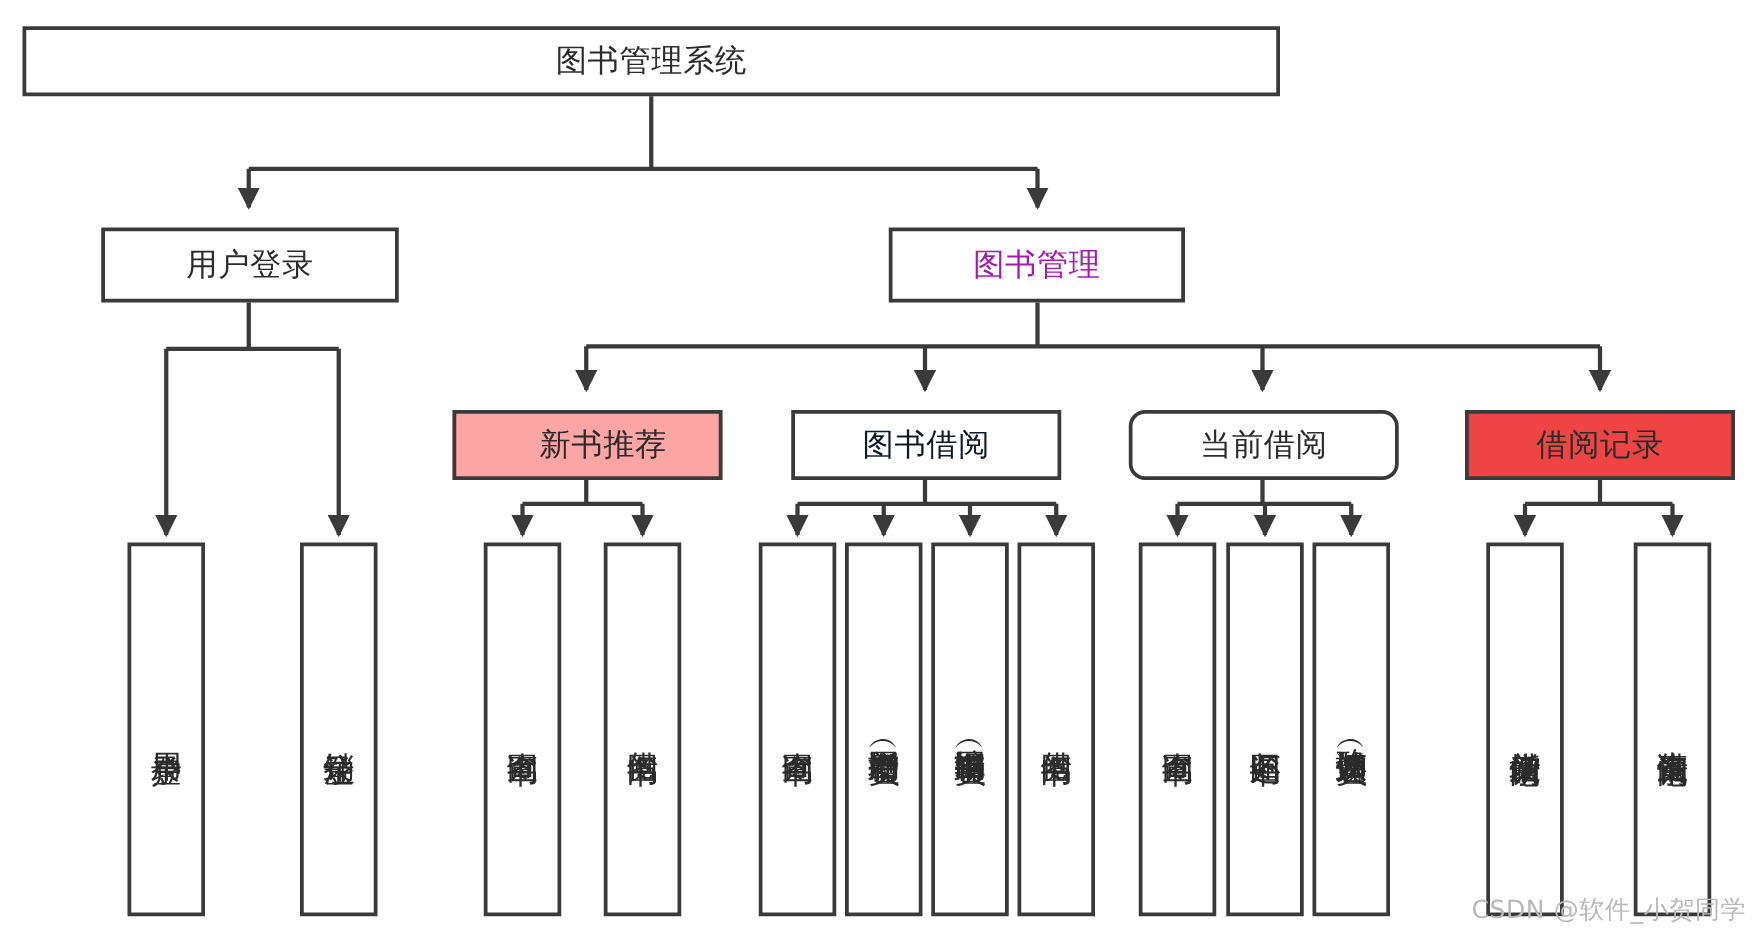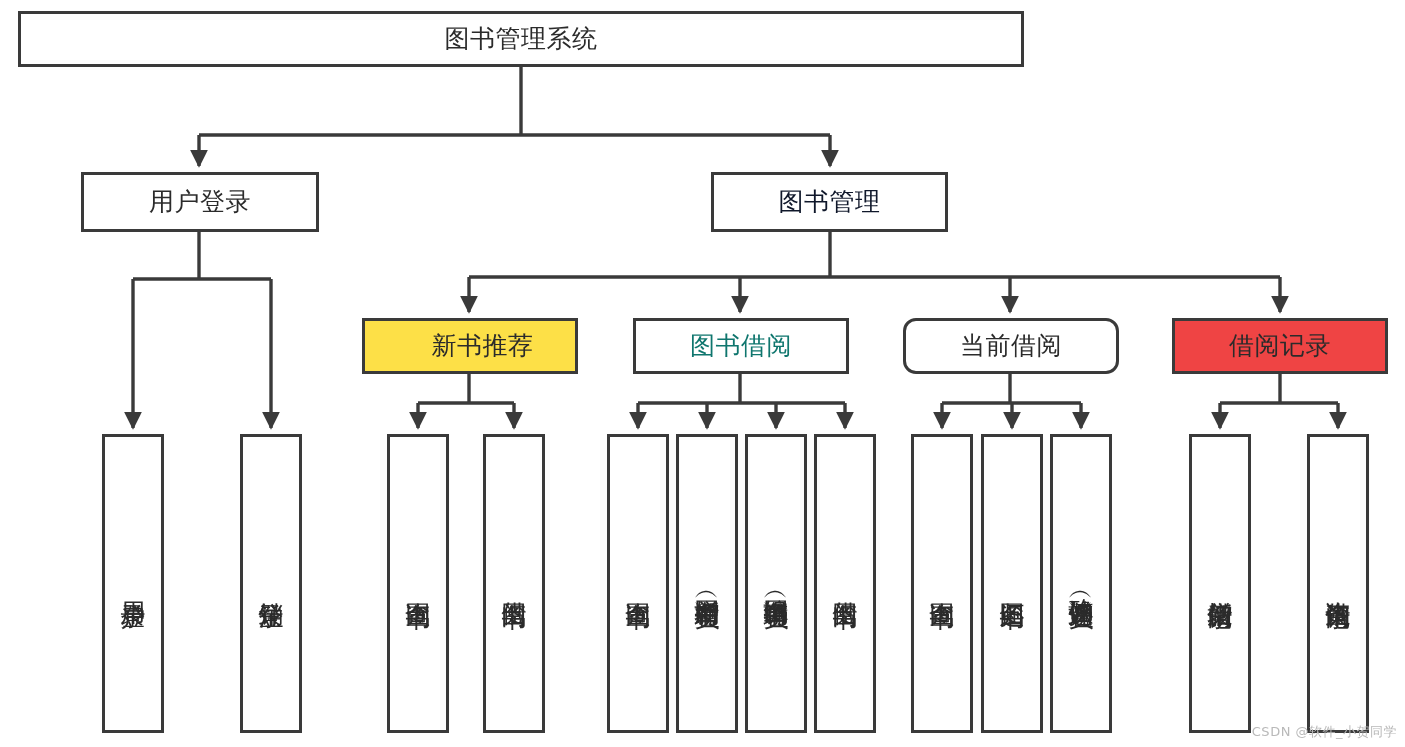--- a/index.html
+++ b/index.html
@@ -32,40 +32,41 @@
     background: #ffffff;
     display: flex;
     align-items: center;
     justify-content: center;
     color: #2b2b2b;
   }
   .node.horiz {
     font-size: 25px;
     line-height: 1.1;
     letter-spacing: 0.5px;
+    margin-top: 10px;
   }
   .node.vert {
     writing-mode: vertical-rl;
     text-orientation: upright;
     font-size: 25px;
     line-height: 1.48;
     letter-spacing: 1px;
     padding: 6px 0;
     text-align: center;
   }
   .node.vert .vtext {
     writing-mode: vertical-rl;
     text-orientation: upright;
     display: block;
   }
   #watermark {
     position: absolute;
     right: 8px;
     bottom: 6px;
-    font-size: 13px;
+    font-size: 20px;
     color: #b9b9b9;
     letter-spacing: 0.5px;
     white-space: nowrap;
   }
 </style>
 </head>
 <body>
 
 <div id="canvas" style="background: rgb(255, 255, 255);">
 
@@ -119,28 +120,28 @@
     </g>
   </svg>
 
   <div class="node horiz" id="n-root" style="left: 18px; top: 11px; width: 1006px; height: 56px; border-color: rgb(58, 58, 58); background: rgb(255, 255, 255); color: rgb(43, 43, 43);">
     <span>图书管理系统</span>
   </div>
 
   <div class="node horiz" id="n-l2-0" style="left: 81px; top: 172px; width: 238px; height: 60px; border-color: rgb(58, 58, 58); background: rgb(255, 255, 255); color: rgb(43, 43, 43);">
     <span>用户登录</span>
   </div>
-  <div class="node horiz" id="n-l2-1" style="left: 711px; top: 172px; width: 237px; height: 60px; border-color: rgb(58, 58, 58); background: rgb(255, 255, 255); color: #0f172a;">
+  <div class="node horiz" id="n-l2-1" style="left: 711px; top: 172px; width: 237px; height: 60px; border-color: rgb(58, 58, 58); background: rgb(255, 255, 255); color: #a21caf;">
     <span>图书管理</span>
   </div>
 
-  <div class="node horiz" id="n-l3-0" style="left: 362px; top: 318px; width: 216px; height: 56px; border-color: rgb(58, 58, 58); background: #fde047; color: rgb(43, 43, 43); padding-left: 25px;">
+  <div class="node horiz" id="n-l3-0" style="left: 362px; top: 318px; width: 216px; height: 56px; border-color: rgb(58, 58, 58); background: #fca5a5; color: rgb(43, 43, 43); padding-left: 25px;">
     <span>新书推荐</span>
   </div>
-  <div class="node horiz" id="n-l3-1" style="left: 633px; top: 318px; width: 216px; height: 56px; border-color: rgb(58, 58, 58); background: rgb(255, 255, 255); color: #0f766e;">
+  <div class="node horiz" id="n-l3-1" style="left: 633px; top: 318px; width: 216px; height: 56px; border-color: rgb(58, 58, 58); background: rgb(255, 255, 255); color: #0f172a;">
     <span>图书借阅</span>
   </div>
   <div class="node horiz" id="n-l3-2" style="left: 903px; top: 318px; width: 216px; height: 56px; border-color: rgb(58, 58, 58); background: rgb(255, 255, 255); color: rgb(43, 43, 43); border-radius: 13px;">
     <span>当前借阅</span>
   </div>
   <div class="node horiz" id="n-l3-3" style="left: 1172px; top: 318px; width: 216px; height: 56px; border-color: rgb(58, 58, 58); background: #ef4444; color: rgb(43, 43, 43);">
     <span>借阅记录</span>
   </div>
 
   <div class="node vert" id="n-lf-0" style="left: 102px; top: 434px; width: 62px; height: 299px; border-color: rgb(58, 58, 58); background: rgb(255, 255, 255); color: rgb(43, 43, 43);">

